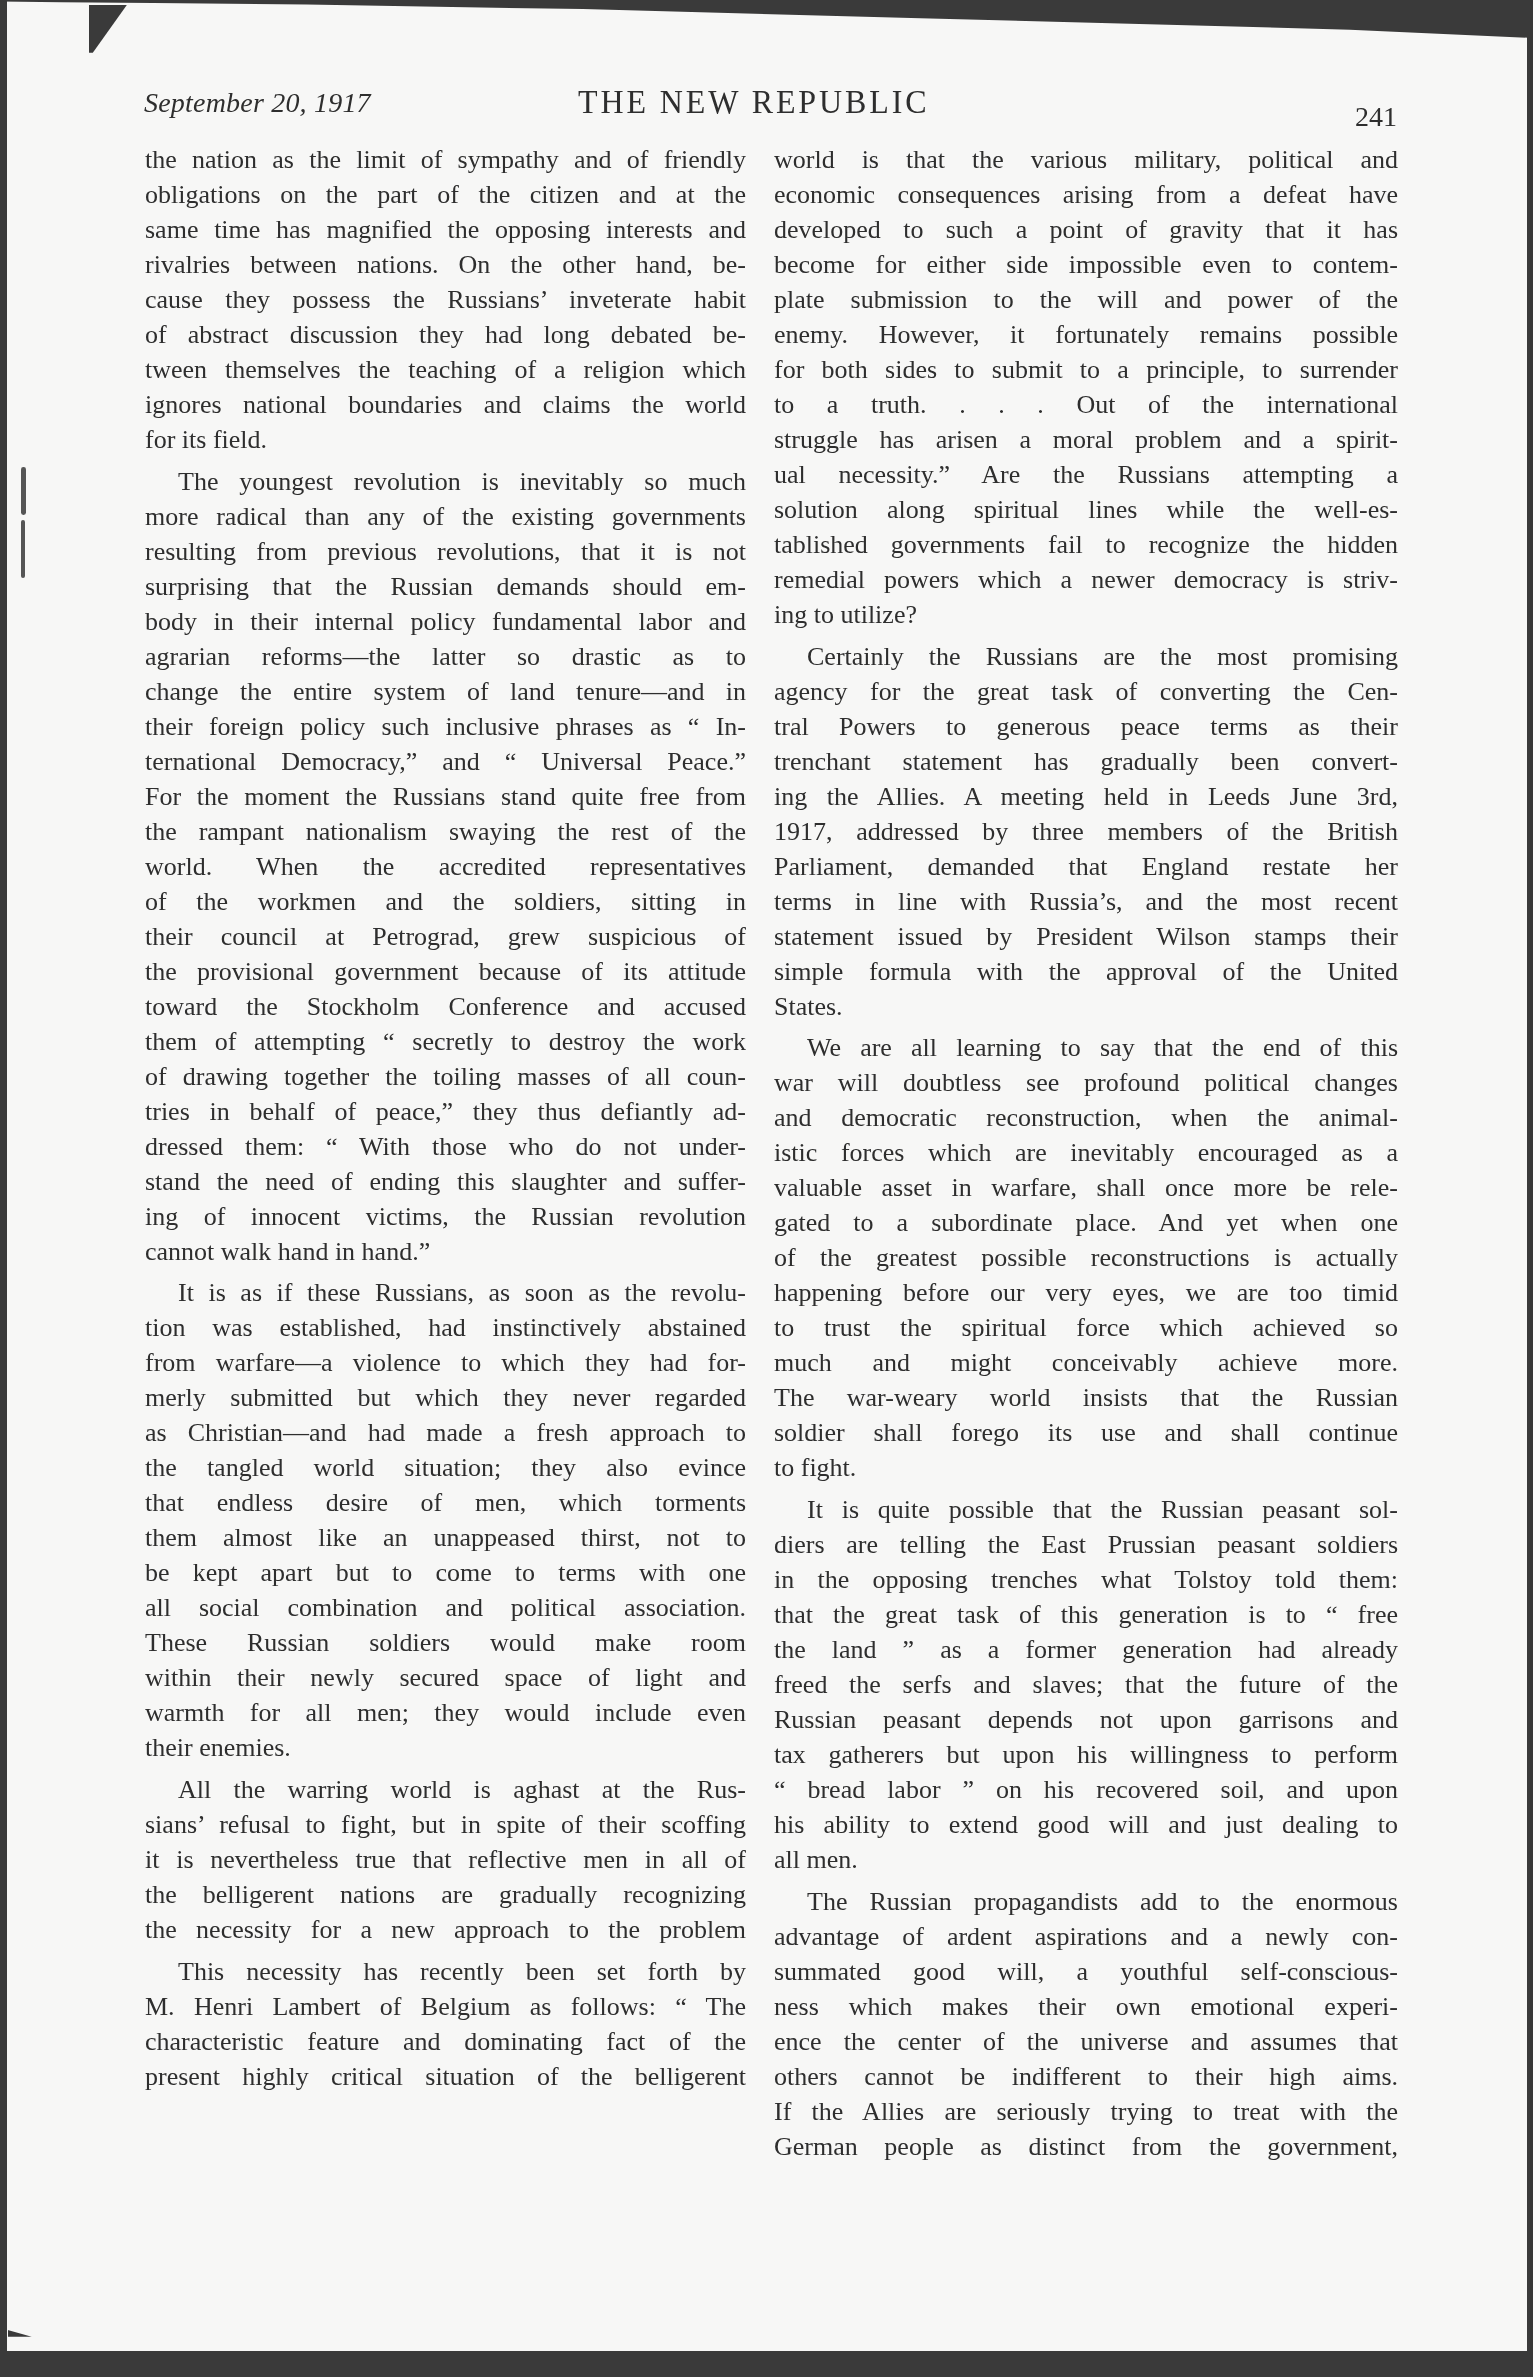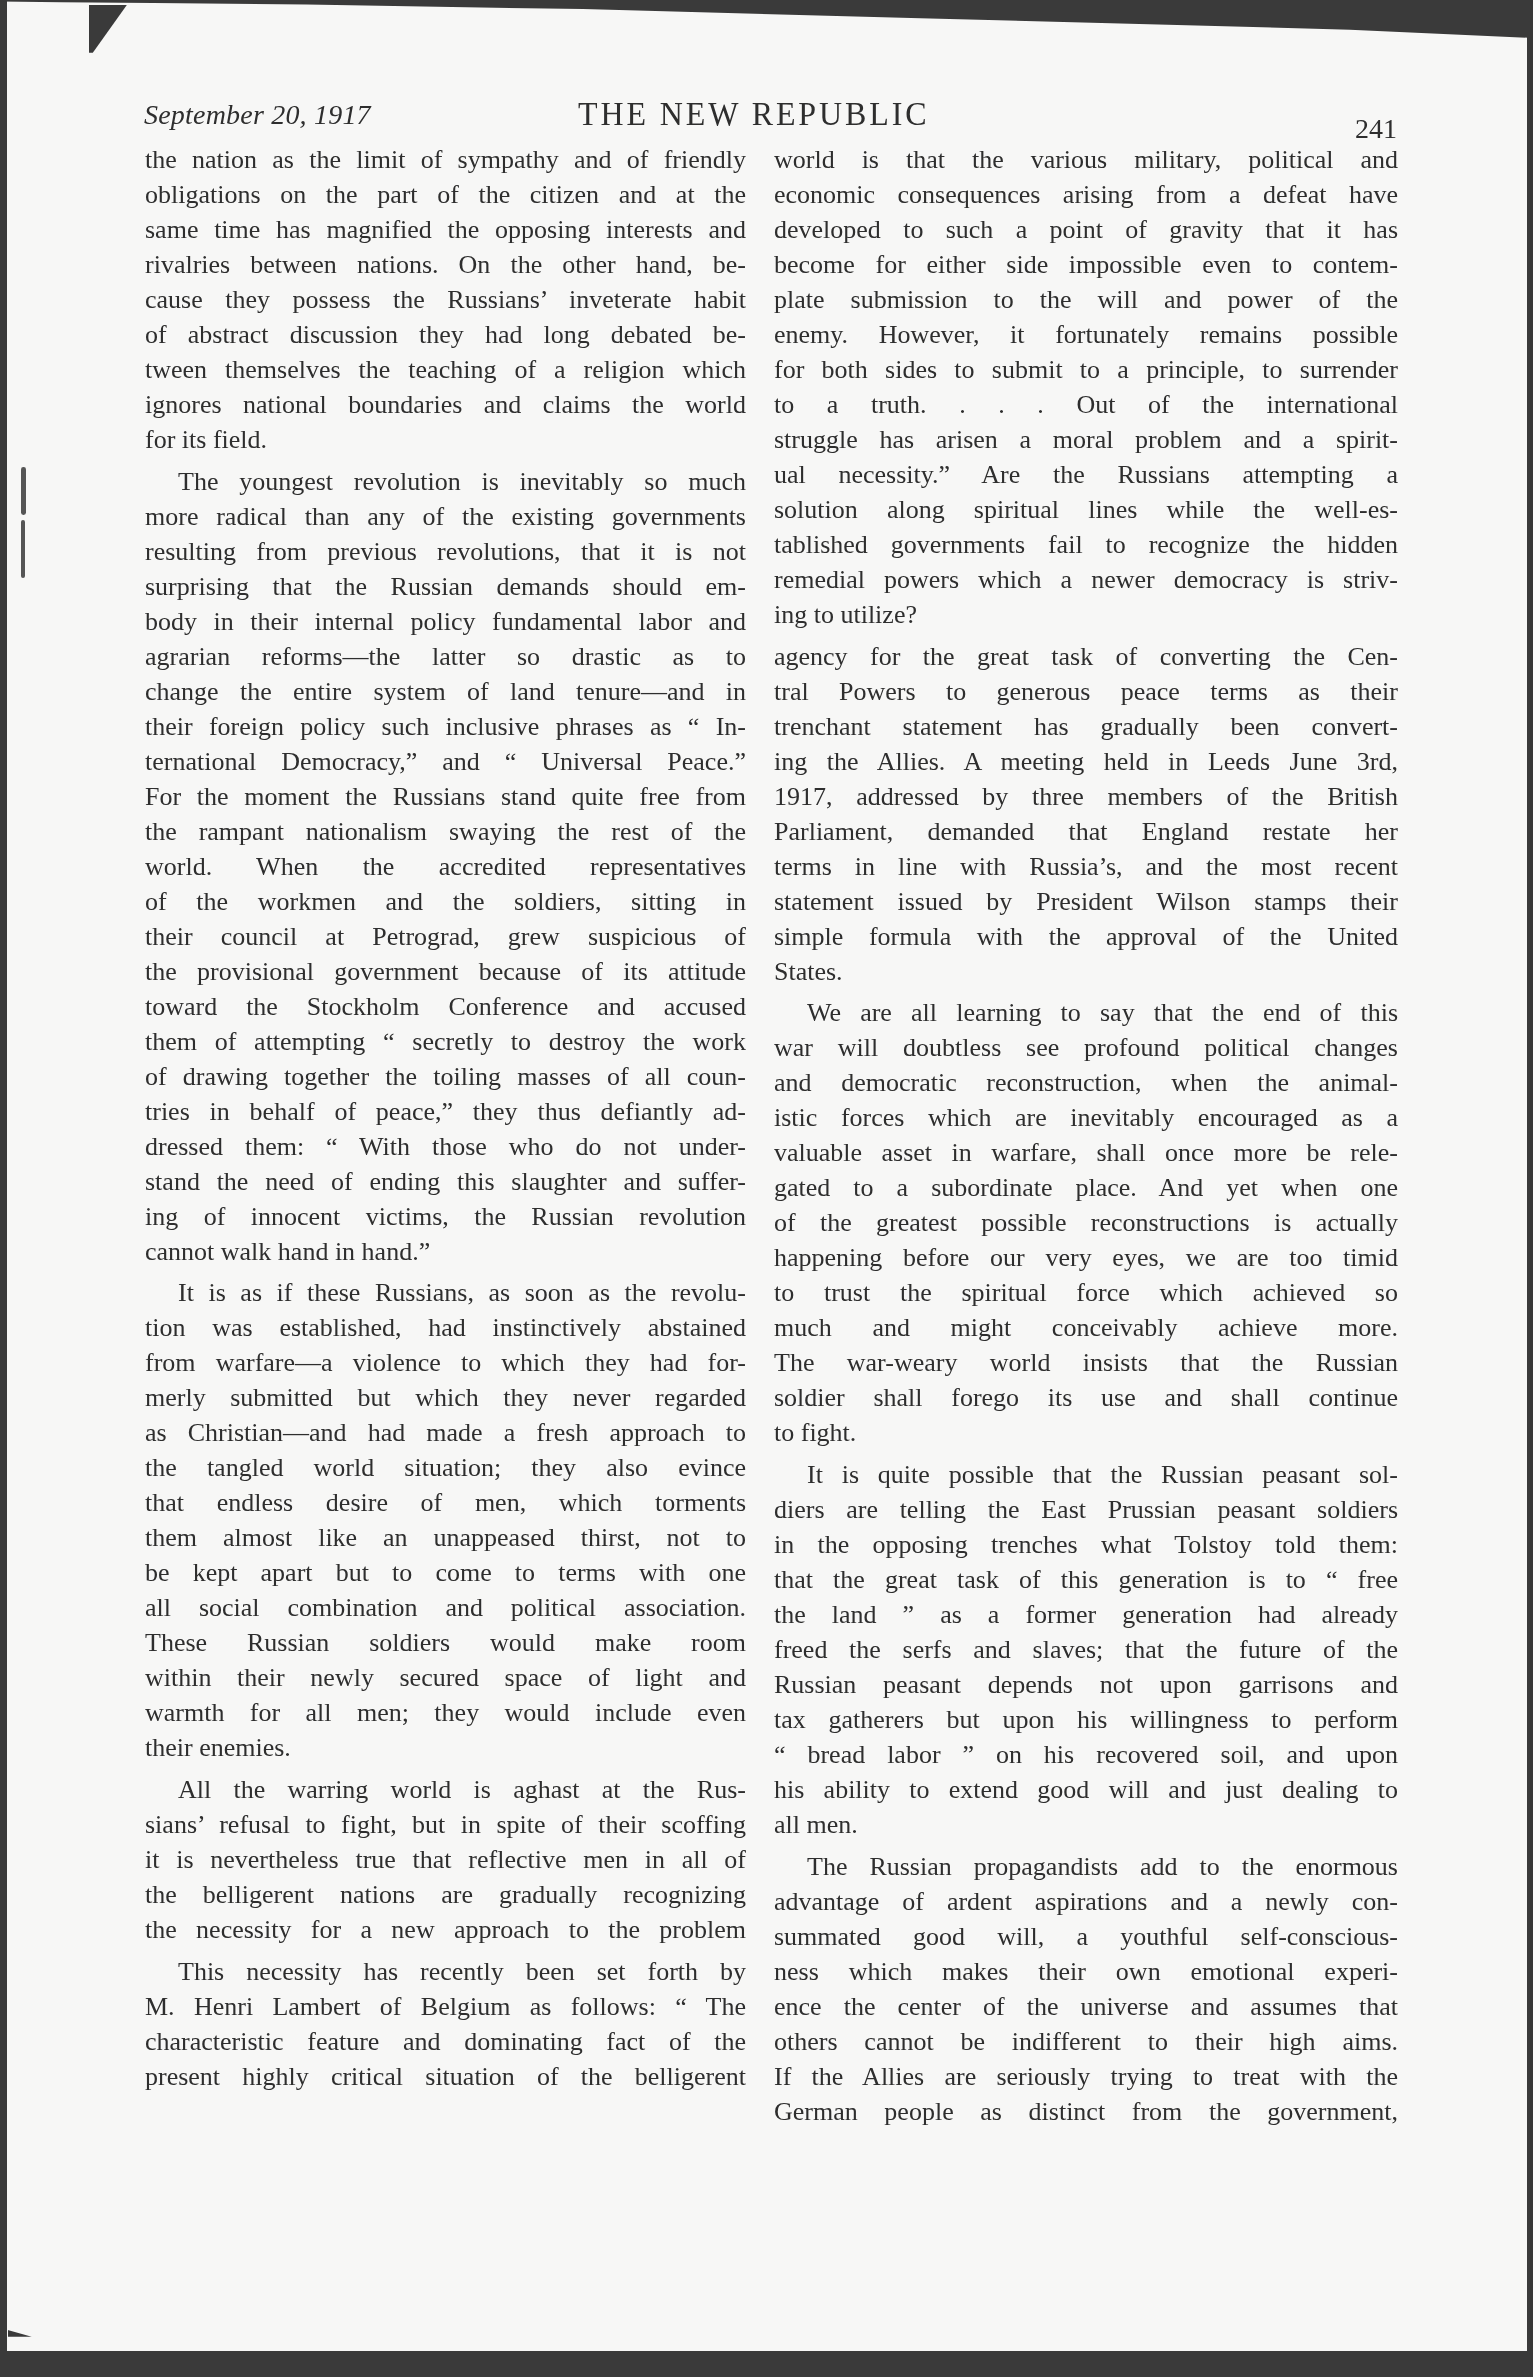--- a/index.html
+++ b/index.html
@@ -61,21 +61,21 @@
       position: absolute;
       left: 7.7px; top: 2330px;
       width: 24px; height: 6.7px;
       background: #3a3a3a;
       clip-path: polygon(0 0, 100% 100%, 0 100%);
     }
 
     
     .running-head {
       position: absolute;
-      top: 94px;
+      top: 82px;
       left: 0;
       width: 1420px;
       height: 48px;
     }
     .rh-date {
       position: absolute;
       left: 144px;
       top: 4.8px;
       font-style: italic;
       font-size: 28px;
@@ -234,20 +234,21 @@
       <span class="line">to a truth.  .  .  .  Out of the international</span>
       <span class="line">struggle has arisen a moral problem and a spirit-</span>
       <span class="line">ual necessity.”  Are the Russians attempting a</span>
       <span class="line">solution along spiritual lines while the well-es-</span>
       <span class="line">tablished governments fail to recognize the hidden</span>
       <span class="line">remedial powers which a newer democracy is striv-</span>
       <span class="line last">ing to utilize?</span>
     </div>
     <span class="para-gap"></span>
     <div>
+      <span class="line indent">Certainly the Russians are the most promising</span>
       <span class="line">agency for the great task of converting the Cen-</span>
       <span class="line">tral Powers to generous peace terms as their</span>
       <span class="line">trenchant statement has gradually been convert-</span>
       <span class="line">ing the Allies.  A meeting held in Leeds June 3rd,</span>
       <span class="line">1917, addressed by three members of the British</span>
       <span class="line">Parliament, demanded that England restate her</span>
       <span class="line">terms in line with Russia’s, and the most recent</span>
       <span class="line">statement issued by President Wilson stamps their</span>
       <span class="line">simple formula with the approval of the United</span>
       <span class="line last">States.</span>

